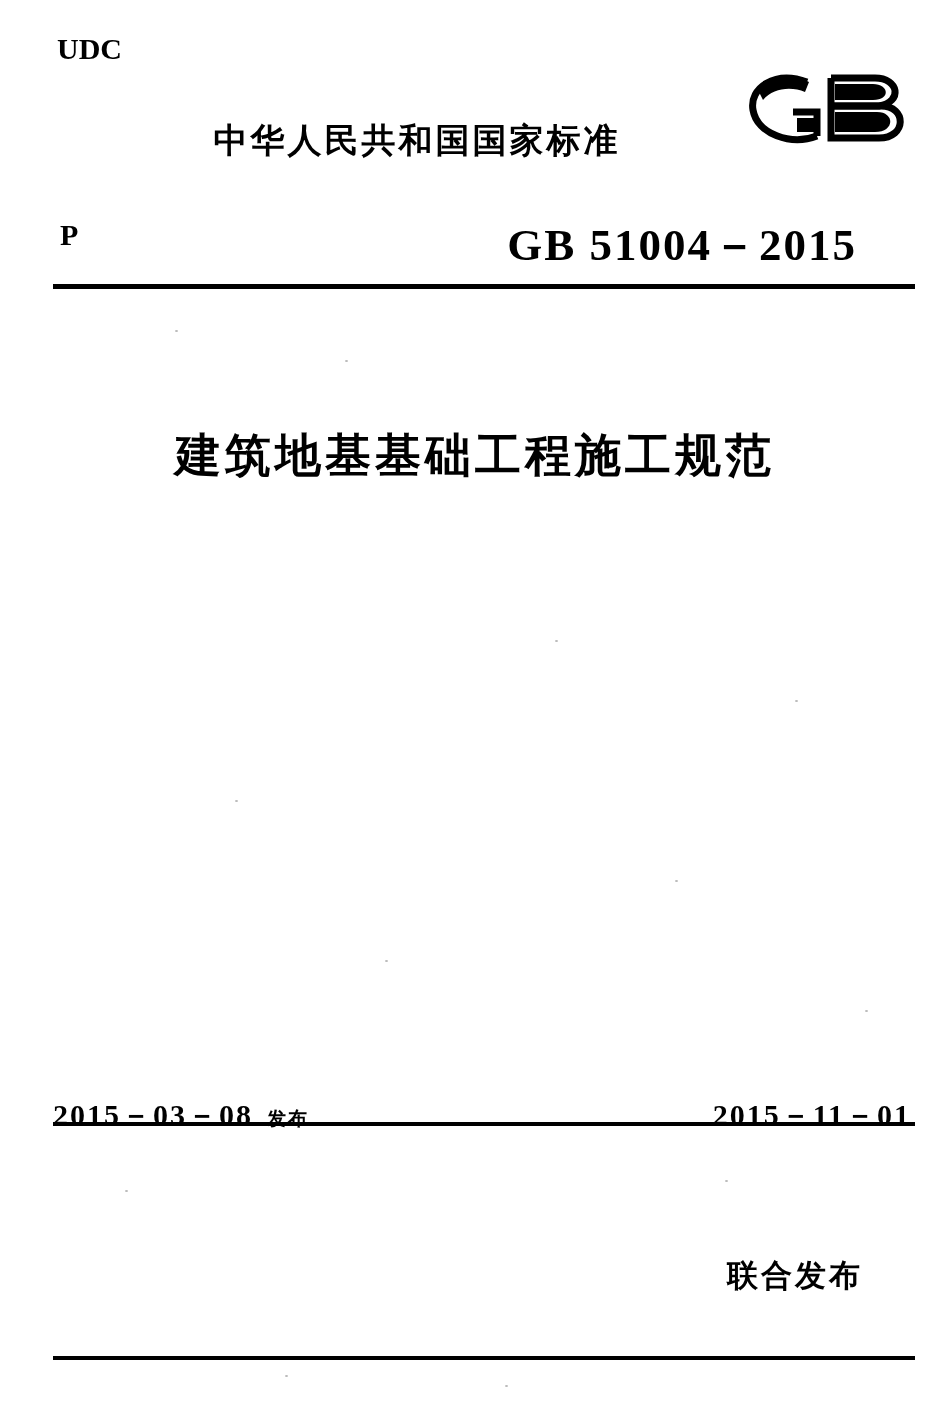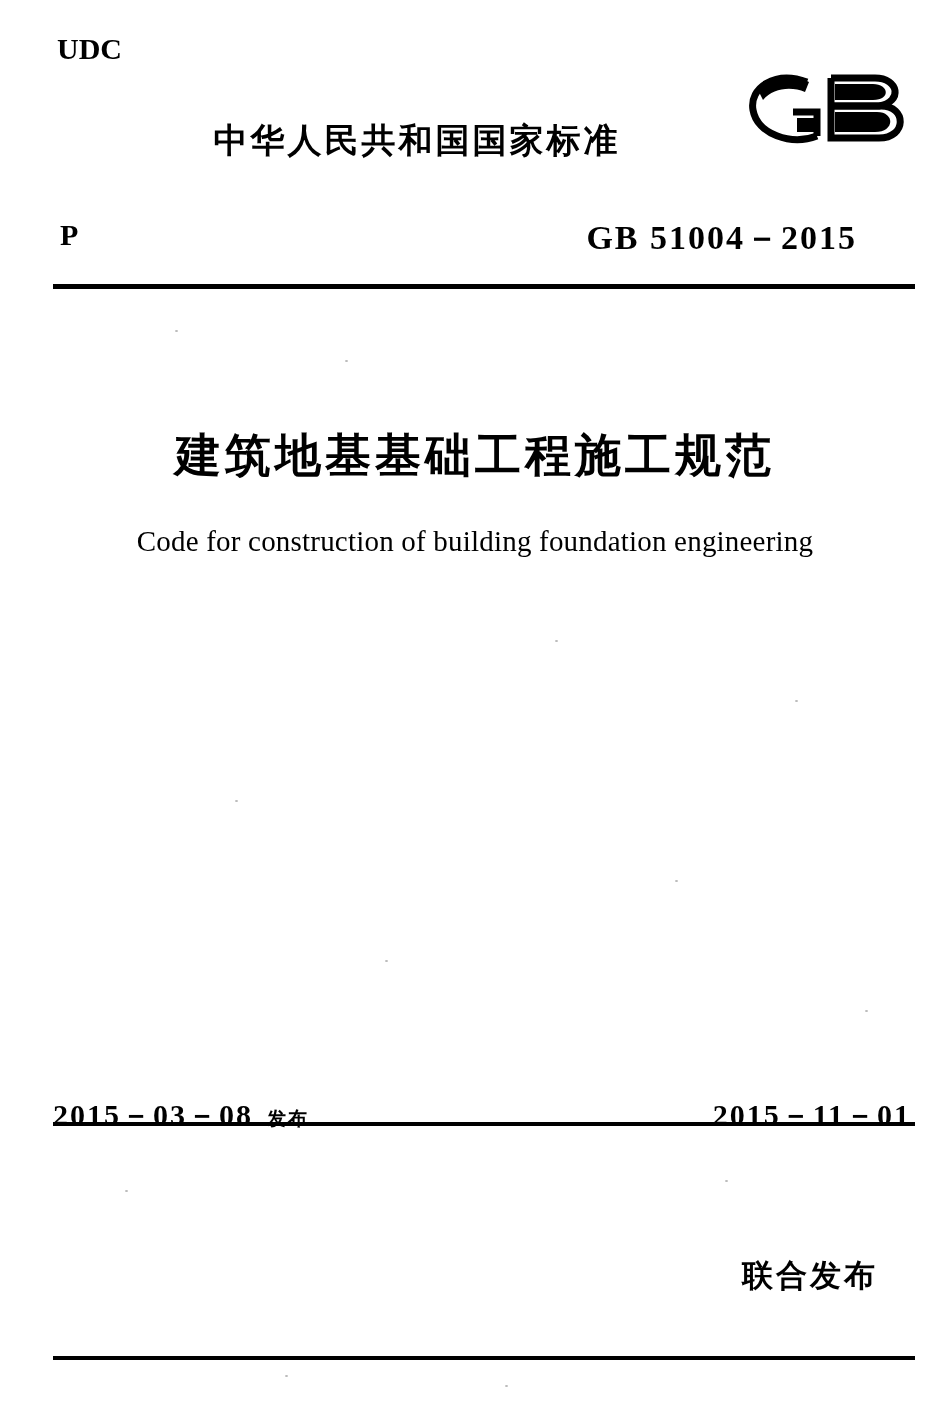--- a/index.html
+++ b/index.html
@@ -61,21 +61,21 @@
     font-size: 34px;
     letter-spacing: 3px;
     padding-right: 116px;
   }
   .std-number {
     position: absolute;
     right: 58px;
     top: 215px;
     font-family: "Liberation Serif", serif;
     font-weight: bold;
-    font-size: 34px;
+    font-size: 45px;
     letter-spacing: 2px;
   }
 
   
   .gb-logo {
     position: absolute;
     left: 700px;
     top: 62px;
     width: 190px;
     height: 95px;
@@ -154,21 +154,21 @@
     font-family: "DejaVu Sans", sans-serif;
     font-weight: bold;
     font-size: 31px;
     letter-spacing: 5px;
     line-height: 44px;
     white-space: nowrap;
   }
   .issuer-line.wide { letter-spacing: 8px; }
   .joint {
     position: absolute;
-    right: 37px;
+    right: 52px;
     top: 1255px;
     font-family: "DejaVu Sans", sans-serif;
     font-weight: bold;
     font-size: 31px;
     letter-spacing: 3px;
   }
 </style>
 </head>
 <body>
 
@@ -194,21 +194,20 @@
       </g>
     </svg>
   </div>
 
   <div class="p-mark">P</div>
   <div class="std-number">GB 51004－2015</div>
 
   <div class="rule rule-top"></div>
 
   <div class="main-title-cn">建筑地基基础工程施工规范</div>
-  <div class="main-title-en">Code for construction of building foundation engineering</div>
 
   <div class="date-row">
     <div class="date-cell">
       <span class="d-num">2015－03－08</span>
       <span class="d-label">发布</span>
     </div>
     <div class="date-cell">
       <span class="d-num">2015－11－01</span>
       <span class="d-label">实施</span>
     </div>

